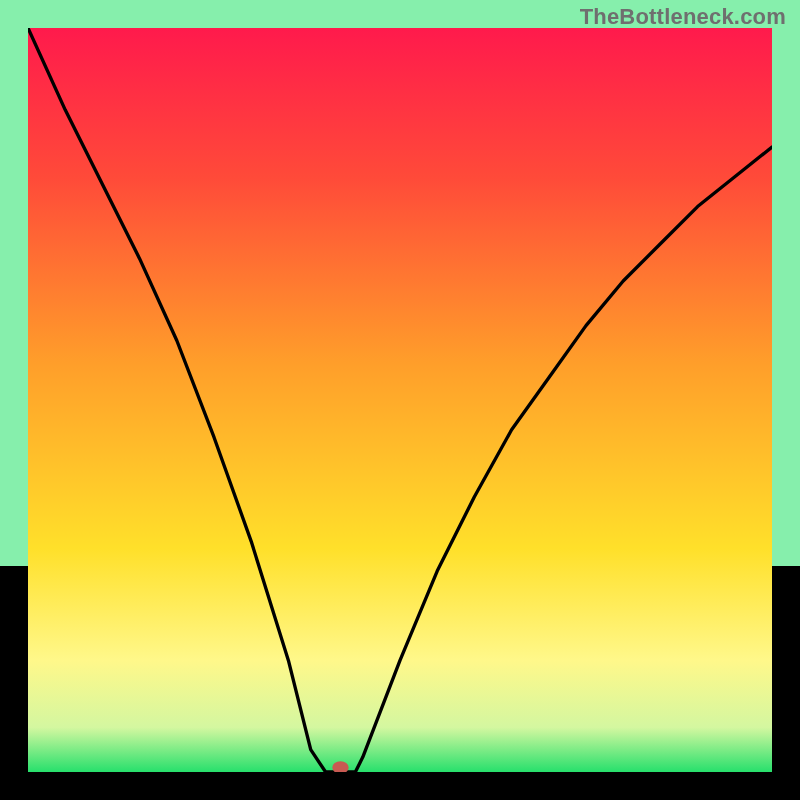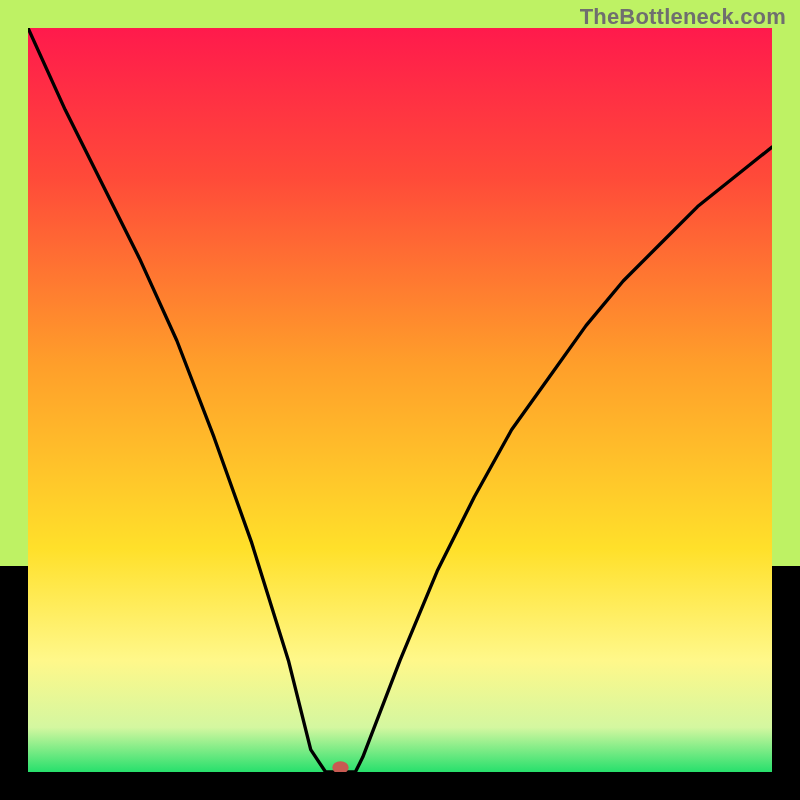--- a/index.html
+++ b/index.html
@@ -8,21 +8,21 @@
     width: 800px;
     height: 800px;
     background: #000;
     font-family: Arial, Helvetica, sans-serif;
     overflow: hidden;
   }
   .frame {
     position: relative;
     width: 800px;
     height: 566px;
-    background: #bef264;
+    background: #86efac;
   }
   .watermark {
     position: absolute;
     top: 4px;
     right: 14px;
     color: #6f6f6f;
     font-size: 22px;
     font-weight: 600;
     letter-spacing: 0.2px;
     z-index: 5;

